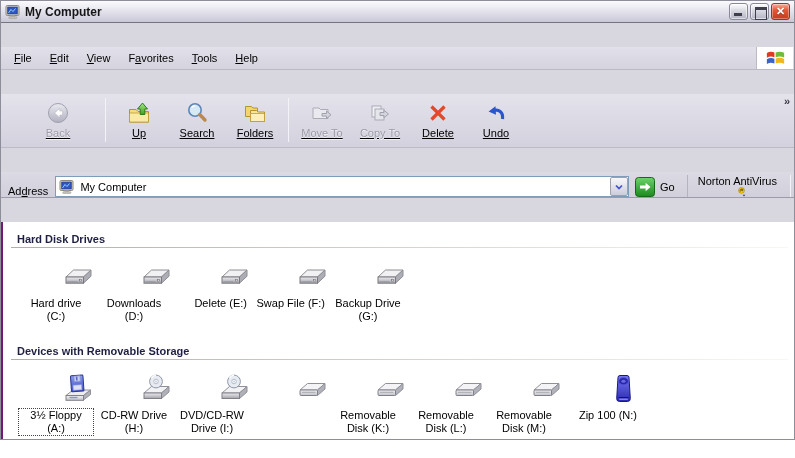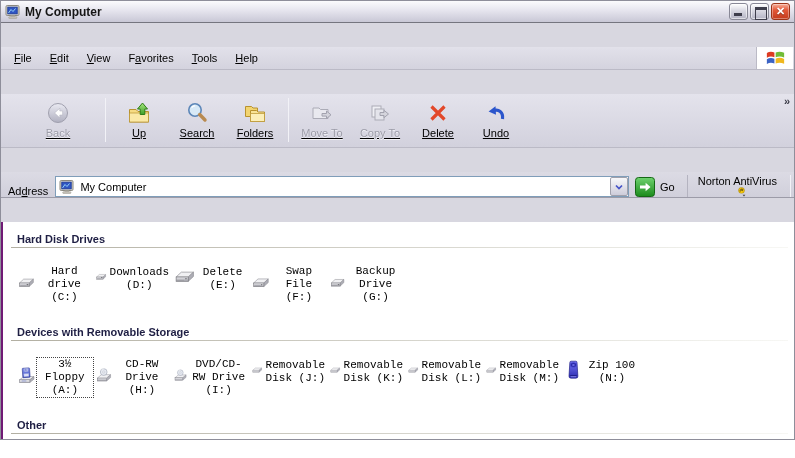--- a/index.html
+++ b/index.html
@@ -88,21 +88,21 @@
   .norton-area .ico16 { width:17px; height:17px; }
   .norton-caret { width:10px; height:8px; margin-left:5px; }
   
   .content {
     flex:1; background:#fff; border-left:2px solid #701a75; overflow:hidden; padding:6px 4px 0 6px;
   }
   .section { margin-bottom:2px; }
   .section-title { font-weight:bold; color:#1F1F44; margin:5px 0 2px 8px; }
   .section-rule { height:1px; margin:1px 2px 0 2px; background:linear-gradient(to right,#B2AFA2,#EDEDE8 85%,#F7F7F4); }
   .items-row { display:flex; flex-wrap:wrap; align-items:flex-start; padding:13px 0 16px 8px; }
-  .drive-item { width:77px; display:flex; align-items:center; margin-right:1px;font-family:Liberation Mono, monospace; }
+  .drive-item { width:77px; display:flex; flex-direction:column; align-items:flex-end; margin-right:1px; }
   .drive-item .ico32 { width:33px; height:32px; }
   .drive-label { margin-top:3px; text-align:center; line-height:13px; padding:0 2px; max-width:76px; border:1px dotted transparent; }
   .drive-label.focused { border:1px dotted #444; }
 </style>
 </head>
 <body>
 
 <svg width="0" height="0" style="position:absolute" aria-hidden="true">
   <defs>
     <linearGradient id="gFace" x1="0" y1="0" x2="0" y2="1">
@@ -430,21 +430,20 @@
           <div class="drive-item">
             <svg class="ico32">
               <use href="#s-cd-drive-icon"></use>
             </svg>
             <div class="drive-label">DVD/CD-RW Drive (I:)</div>
           </div>
           <div class="drive-item">
             <svg class="ico32">
               <use href="#s-removable-disk-icon"></use>
             </svg>
-            <div class="drive-label">Removable Disk (J:)</div>
           </div>
           <div class="drive-item">
             <svg class="ico32">
               <use href="#s-removable-disk-icon"></use>
             </svg>
             <div class="drive-label">Removable Disk (K:)</div>
           </div>
           <div class="drive-item">
             <svg class="ico32">
               <use href="#s-removable-disk-icon"></use>

